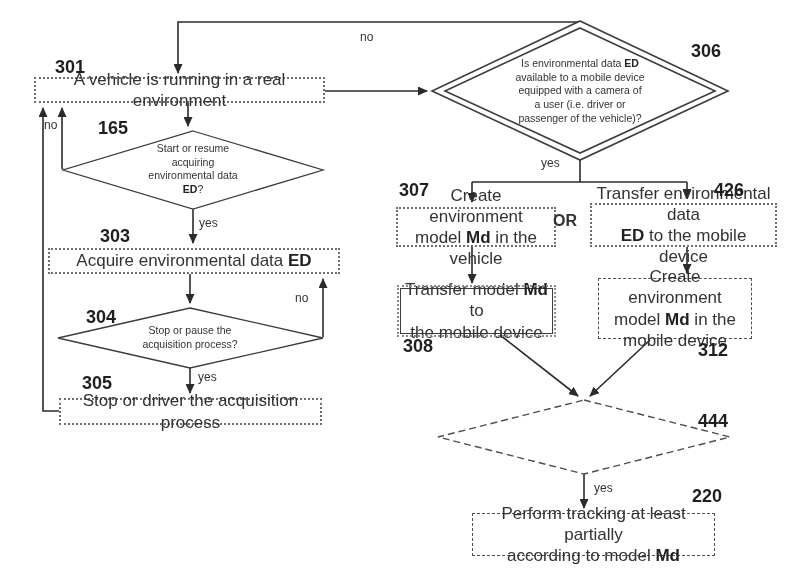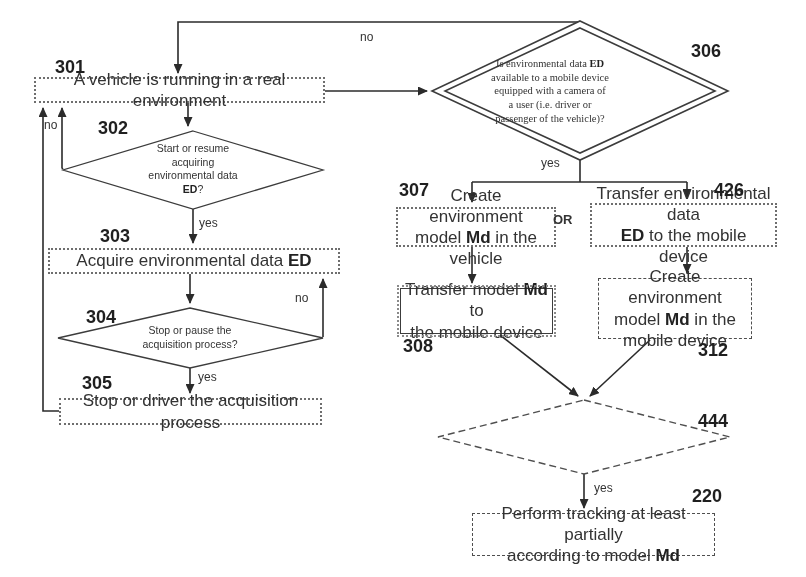--- a/index.html
+++ b/index.html
@@ -42,21 +42,21 @@
     position: absolute;
     font-size: 18px;
     font-weight: bold;
     color: #1f1f1f;
   }
   .elabel {
     position: absolute;
     font-size: 12px;
     color: #333333;
   }
-  .elabel.bold { font-weight: bold; font-size: 13px; }
+  .elabel.bold { font-weight: bold; font-size: 16px; }
   b { color: #222222; }
 </style>
 </head>
 <body>
 
 <div class="stage">
 
   <svg width="806" height="577" viewBox="0 0 806 577">
     <defs>
       <marker id="ah" markerWidth="11" markerHeight="9" refX="9" refY="4.5" orient="auto" markerUnits="userSpaceOnUse">
@@ -120,28 +120,28 @@
     <span>Perform tracking at least partially
 according to model <b>Md</b></span>
   </div>
 
   <div class="dtext" style="left:123px; top:142px; width:140px;">Start or resume
 acquiring
 environmental data
 <b>ED</b>?</div>
   <div class="dtext" style="left:120px; top:324px; width:140px;">Stop or pause the
 acquisition process?</div>
-  <div class="dtext" style="left:465px; top:57px; width:170px;font-family:Liberation Serif, serif;">Is environmental data <b>ED</b>
+  <div class="dtext" style="left:495px; top:57px; width:170px;">Is environmental data <b>ED</b>
 available to a mobile device
 equipped with a camera of
 a user (i.e. driver or
 passenger of the vehicle)?</div>
 
   <div class="ref" style="left:55px;  top:57px;">301</div>
-  <div class="ref" style="left:98px;  top:118px;">302</div>
+  <div class="ref" style="left:98px;  top:118px;">165</div>
   <div class="ref" style="left:100px; top:226px;">303</div>
   <div class="ref" style="left:86px;  top:307px;">304</div>
   <div class="ref" style="left:82px;  top:373px;">305</div>
   <div class="ref" style="left:691px; top:41px;">306</div>
   <div class="ref" style="left:399px; top:180px;">307</div>
   <div class="ref" style="left:403px; top:336px;">308</div>
   <div class="ref" style="left:698px; top:411px;">444</div>
   <div class="ref" style="left:692px; top:486px;">220</div>
   <div class="ref" style="left:714px; top:180px;">426</div>
   <div class="ref" style="left:698px; top:340px;">312</div>

